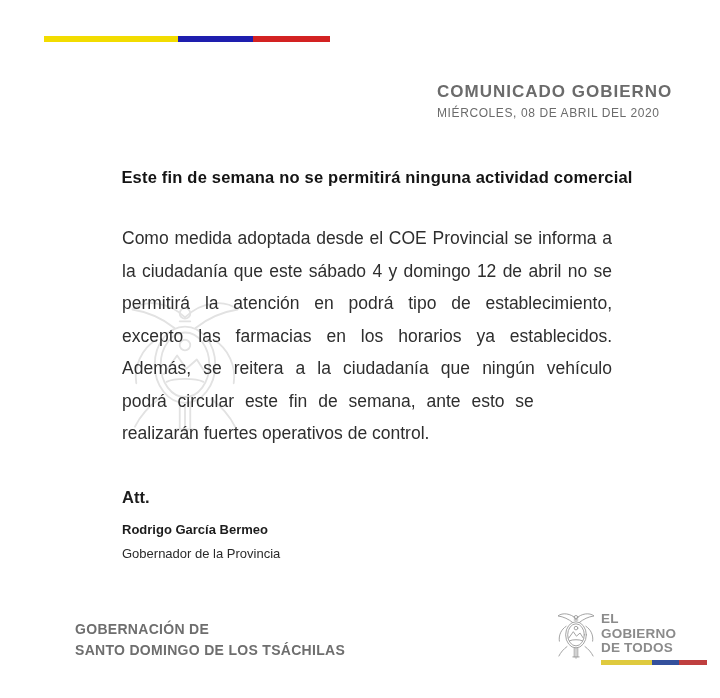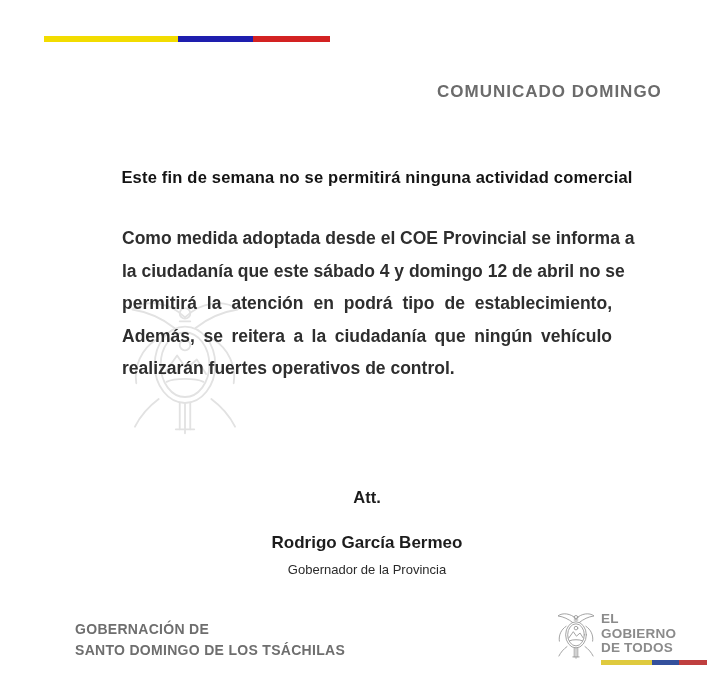--- a/index.html
+++ b/index.html
@@ -23,29 +23,29 @@
   #headline{
     position:absolute;left:17px;top:168px;width:720px;
     text-align:center;font-size:16.5px;font-weight:bold;color:#141414;
     letter-spacing:.2px;
   }
   
   #watermark{position:absolute;left:118px;top:295px;width:134px;height:158px;z-index:0;}
   
   #body-text{
     position:absolute;left:122px;top:222px;width:490px;z-index:1;
-    font-size:17.5px;color:#2e2e2e;line-height:32.5px;font-weight:bold;
+    font-size:17.5px;color:#2e2e2e;line-height:32.5px;
   }
   .body-line{text-align:justify;text-align-last:justify;white-space:nowrap;}
   .body-line.partial{text-align-last:left;word-spacing:6px;}
   .body-line.lastline{text-align-last:left;}
   
-  #signature{position:absolute;left:122px;top:488px;width:490px;text-align:center;z-index:1;color:#1c1c1c;}
+  #signature{position:absolute;left:122px;top:488px;width:490px;text-align:left;z-index:1;color:#1c1c1c;}
   #sig-att{font-size:16.5px;font-weight:bold;}
-  #sig-name{font-size:17px;font-weight:bold;margin-top:26px;}
+  #sig-name{font-size:13px;font-weight:bold;margin-top:15px;}
   #sig-role{font-size:13px;font-weight:normal;margin-top:9px;color:#2a2a2a;}
   
   #footer-left{position:absolute;left:75px;top:619px;color:#6e6e6e;font-weight:600;letter-spacing:.3px;}
   #footer-left .fl1{font-size:14px;line-height:21px;}
   #footer-left .fl2{font-size:14px;line-height:21px;}
   
   #gov-logo{position:absolute;left:553px;top:609px;width:160px;height:70px;}
   #gov-emblem{position:absolute;left:0;top:2px;width:46px;height:54px;}
   #gov-text{position:absolute;left:48px;top:3px;color:#8b8b8b;font-weight:600;letter-spacing:.2px;}
   #gov-text div{font-size:13.5px;line-height:14.5px;}
@@ -86,34 +86,37 @@
     </symbol>
   </svg>
 
   <div id="flag-bar">
     <span class="seg1" style="background-color: rgb(242, 220, 0);"></span>
     <span class="seg2" style="background-color: rgb(30, 30, 174);"></span>
     <span class="seg3" style="background-color: rgb(211, 34, 34);"></span>
   </div>
 
   <div id="header-block">
-    <div id="header-title">COMUNICADO DOMINGO</div>
+    <div id="header-title">COMUNICADO GOBIERNO</div>
+    <div id="header-date">MIÉRCOLES, 08 DE ABRIL DEL 2020</div>
   </div>
 
   <div id="headline">Este fin de semana no se permitirá ninguna actividad comercial</div>
 
   <svg id="watermark" viewBox="0 0 100 120" preserveAspectRatio="xMidYMid meet">
     <use href="#coat-of-arms" stroke="#e2e2e2" stroke-width="1.4"></use>
   </svg>
 
   <div id="body-text">
     <div class="body-line">Como medida adoptada desde el COE Provincial se informa a</div>
     <div class="body-line">la ciudadanía que este sábado 4 y domingo 12 de abril no se</div>
     <div class="body-line">permitirá la atención en podrá tipo de establecimiento,</div>
+    <div class="body-line">excepto las farmacias en los horarios ya establecidos.</div>
     <div class="body-line">Además, se reitera a la ciudadanía que ningún vehículo</div>
+    <div class="body-line partial">podrá circular este fin de semana, ante esto se</div>
     <div class="body-line lastline">realizarán fuertes operativos de control.</div>
   </div>
 
   <div id="signature">
     <div id="sig-att">Att.</div>
     <div id="sig-name">Rodrigo García Bermeo</div>
     <div id="sig-role">Gobernador de la Provincia</div>
   </div>
 
   <div id="gov-logo">

